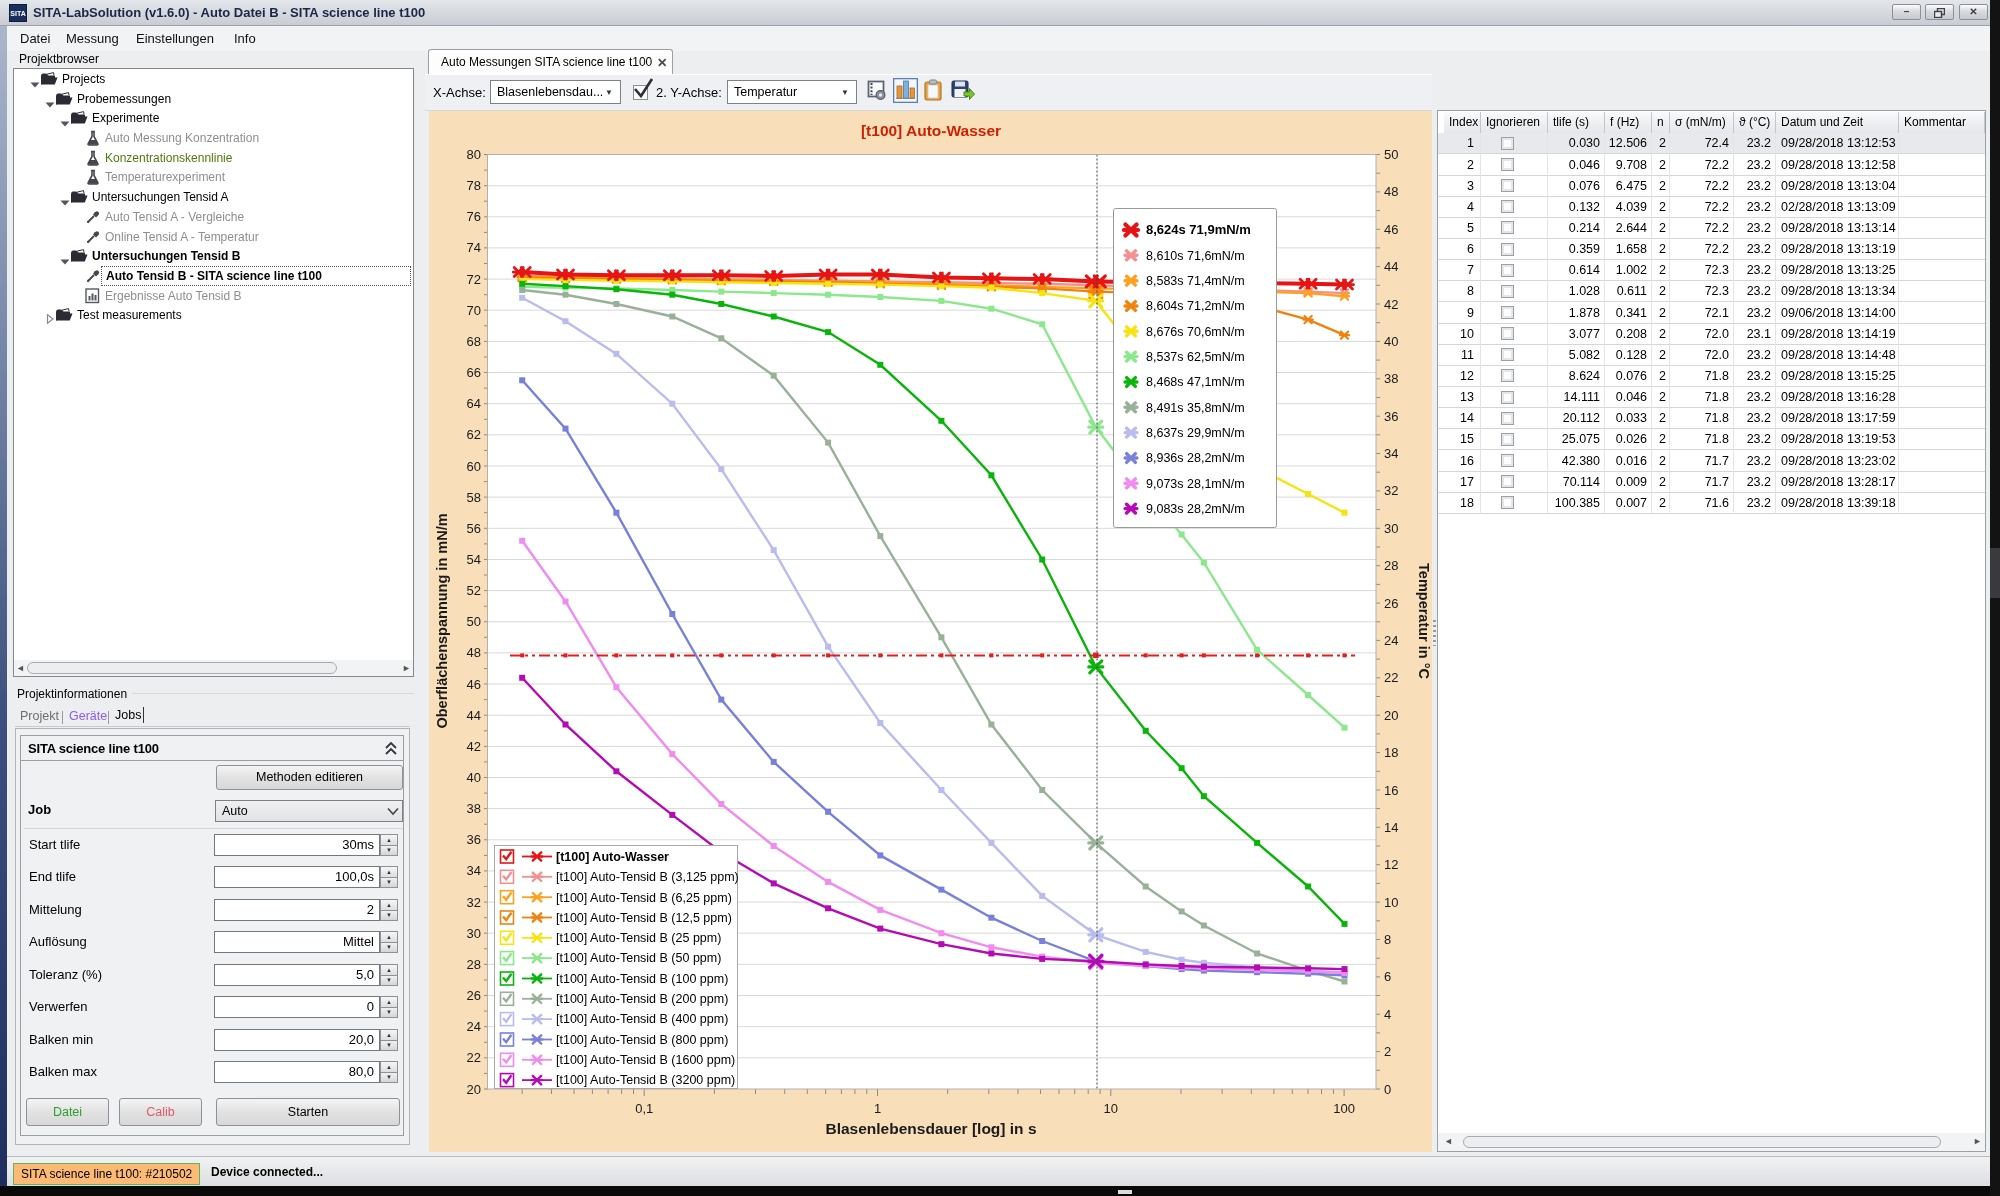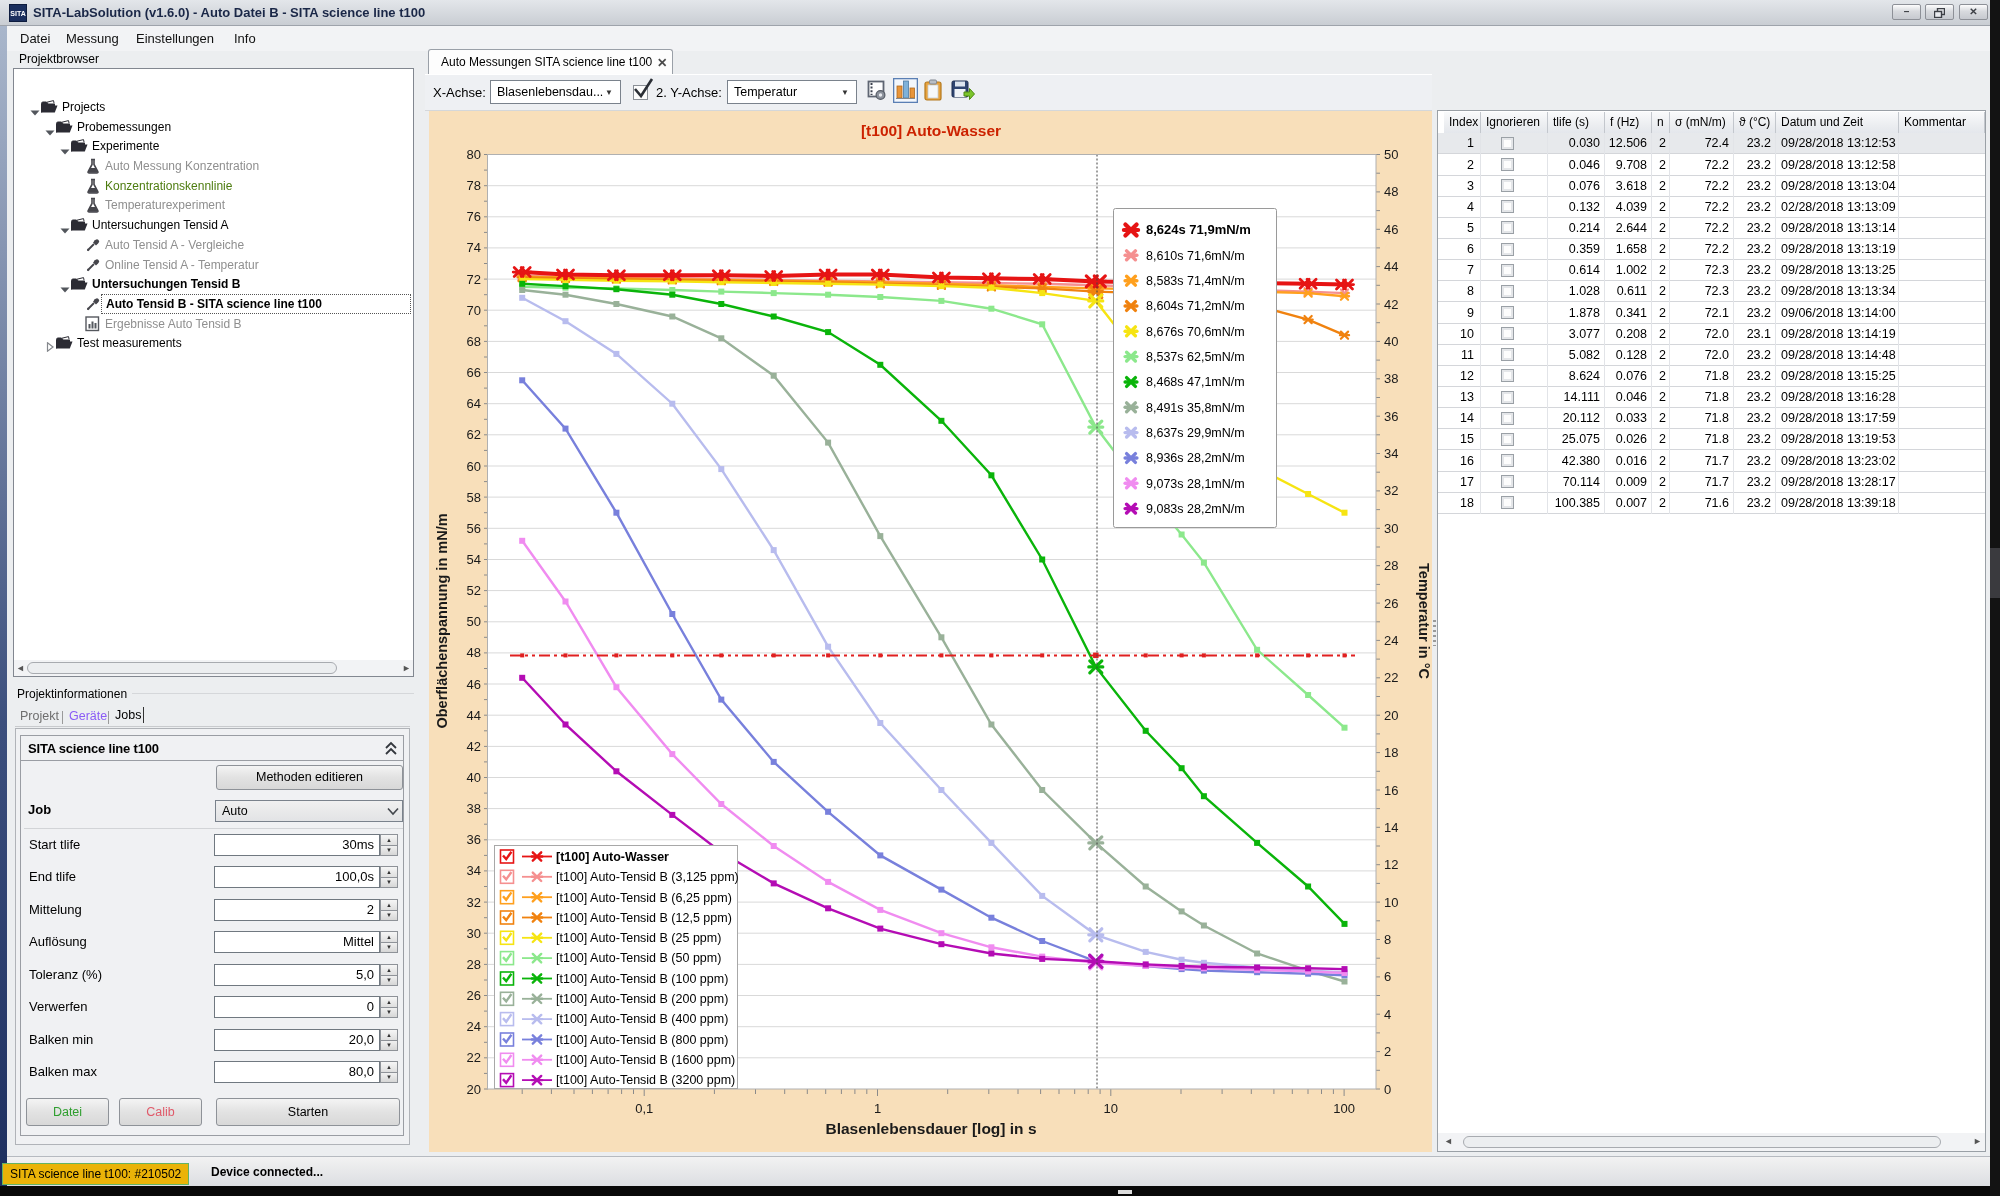--- a/index.html
+++ b/index.html
@@ -9,21 +9,21 @@
 .wtitle{left:33px;top:5px;font-size:13px;font-weight:bold;color:#1a2747;}
 .wbtn{top:4px;width:29px;height:16px;background:linear-gradient(#fdfdfd,#d8dade 45%,#c6c9cf);border:1px solid #8d9097;border-radius:2px;color:#3c3f45;font-size:10px;text-align:center;line-height:13px;font-weight:bold;}
 .menubar{left:7px;top:26px;width:1983px;height:25px;background:#f2f3f5;}
 .menu{top:31px;font-size:13px;color:#111;}
 .leftborder{left:0;top:26px;width:7px;height:1160px;background:linear-gradient(#a9b6cb,#3c4f7d 60%,#1d2f5f);}
 .rightborder{left:1990px;top:0;width:10px;height:1196px;background:#131313;}
 .panel{background:#fff;border:1px solid #828790;}
 .treerow{position:absolute;left:0;height:20px;line-height:20px;white-space:nowrap;font-size:12px;width:399px;}
 .ti{position:absolute;top:2px;}
 .statusbar{left:7px;top:1156px;width:1983px;height:30px;background:linear-gradient(#f2f2f2,#dcdee2);border-top:1px solid #b6bac0;}
-.chip{left:2px;top:1163px;width:187px;height:22px;background:#eab308;border:1px solid #64b364;line-height:20px;padding-left:7px;font-size:12px;white-space:nowrap;}
+.chip{left:13px;top:1163px;width:187px;height:22px;background:#fdba74;border:1px solid #64b364;line-height:20px;padding-left:7px;font-size:12px;white-space:nowrap;}
 .blackstrip{left:0;top:1186px;width:2000px;height:10px;background:#090909;}
 .tab1{left:428px;top:49px;width:245px;height:25px;background:#fdfdfd;border:1px solid #9aa0a8;border-bottom:none;border-radius:3px 3px 0 0;line-height:24px;padding-left:12px;font-size:12px;white-space:nowrap;}
 .toolbar{left:425px;top:74px;width:1007px;height:37px;background:#eef0f3;border-top:1px solid #fff;}
 .combo{background:#fff;border:1px solid #7a828c;height:24px;line-height:22px;padding-left:6px;font-size:12.5px;}
 .chartbg{left:429px;top:111px;width:1003px;height:1041px;background:#f8dfba;}
 .tablebox{left:1437px;top:110px;width:549px;height:1042px;background:#fff;border:1px solid #9aa0a6;}
 .hdrcell{position:absolute;top:0;height:21px;border-right:1px solid #c3c7cd;background:linear-gradient(#f9fafb,#eceef1 60%,#e4e7ec);font-size:12px;line-height:20px;padding-left:5px;white-space:nowrap;overflow:hidden;}
 .cell{position:absolute;font-size:12.5px;line-height:21px;white-space:nowrap;}
 .num{text-align:right;}
 .spinlbl{left:29px;font-size:13px;}
@@ -45,21 +45,21 @@
 <div class="abs menubar"></div>
 <div class="abs menu" style="left:20px;">Datei</div>
 <div class="abs menu" style="left:66px;">Messung</div>
 <div class="abs menu" style="left:136px;">Einstellungen</div>
 <div class="abs menu" style="left:234px;">Info</div>
 <div class="abs" style="left:19px;top:52px;font-size:12px;">Projektbrowser</div>
 
 <div class="abs leftborder"></div>
 
 <div class="abs panel" style="left:13px;top:68px;width:401px;height:609px;"></div>
-<div id="tree" class="abs" style="left:13px;top:69px;width:458px;height:590px;overflow:hidden;margin-top:28px;">
+<div id="tree" class="abs" style="left:13px;top:69px;width:458px;height:590px;overflow:hidden;">
     <div class="treerow" style="top:0px;">
       <span class="ti" style="left:17px;top:6px;"><svg width="10" height="8" viewBox="0 0 10 8">
           <path d="M0.5 1.5 L9.5 1.5 L5 6.5 Z" fill="#52565c"></path>
         </svg></span>
       <span class="ti" style="left:27px;"><svg width="19" height="16" viewBox="0 0 19 16">
           <path d="M7 3.2 L13.5 1.6 L14.1 4.4" fill="#fff" stroke="#2b2b33" stroke-width="1"></path>
           <path d="M1.5 13.5 L1.5 4.5 Q1.5 3 3 3 L6.5 3 L8 5 L14.5 5 L14.5 7" fill="#2b2b33" stroke="#2b2b33"></path>
           <path d="M1.5 13.5 L4.2 6.5 L17.5 6.5 L14.8 13.5 Z" fill="#2b2b33"></path>
         </svg></span>
       <span class="abs" style="left:49px;top:0;">Projects</span>
@@ -1418,21 +1418,21 @@
 <div class="cell num" style="left:1548px;top:154.5px;width:52px;">0.046</div>
 <div class="cell num" style="left:1605px;top:154.5px;width:42px;">9.708</div>
 <div class="cell" style="left:1659px;top:154.5px;">2</div>
 <div class="cell num" style="left:1670px;top:154.5px;width:59px;">72.2</div>
 <div class="cell num" style="left:1734px;top:154.5px;width:37px;">23.2</div>
 <div class="cell" style="left:1781px;top:154.5px;">09/28/2018 13:12:58</div>
 <div class="abs" style="left:1438px;top:175.6px;width:547px;height:21.1px;background:#fff;border-bottom:1px solid #d4d6da;"></div>
 <div class="cell num" style="left:1444px;top:175.6px;width:30px;">3</div>
 <div class="abs" style="left:1501px;top:179.1px;width:13px;height:13px;background:#fdfdfd;border:1px solid #9aa0a6;box-shadow:inset 0 0 0 2px #e4e6e9;"></div>
 <div class="cell num" style="left:1548px;top:175.6px;width:52px;">0.076</div>
-<div class="cell num" style="left:1605px;top:175.6px;width:42px;">3.618</div>
+<div class="cell num" style="left:1605px;top:175.6px;width:42px;">6.475</div>
 <div class="cell" style="left:1659px;top:175.6px;">2</div>
 <div class="cell num" style="left:1670px;top:175.6px;width:59px;">72.2</div>
 <div class="cell num" style="left:1734px;top:175.6px;width:37px;">23.2</div>
 <div class="cell" style="left:1781px;top:175.6px;">09/28/2018 13:13:04</div>
 <div class="abs" style="left:1438px;top:196.8px;width:547px;height:21.1px;background:#fff;border-bottom:1px solid #d4d6da;"></div>
 <div class="cell num" style="left:1444px;top:196.8px;width:30px;">4</div>
 <div class="abs" style="left:1501px;top:200.2px;width:13px;height:13px;background:#fdfdfd;border:1px solid #9aa0a6;box-shadow:inset 0 0 0 2px #e4e6e9;"></div>
 <div class="cell num" style="left:1548px;top:196.8px;width:52px;">0.132</div>
 <div class="cell num" style="left:1605px;top:196.8px;width:42px;">4.039</div>
 <div class="cell" style="left:1659px;top:196.8px;">2</div>

